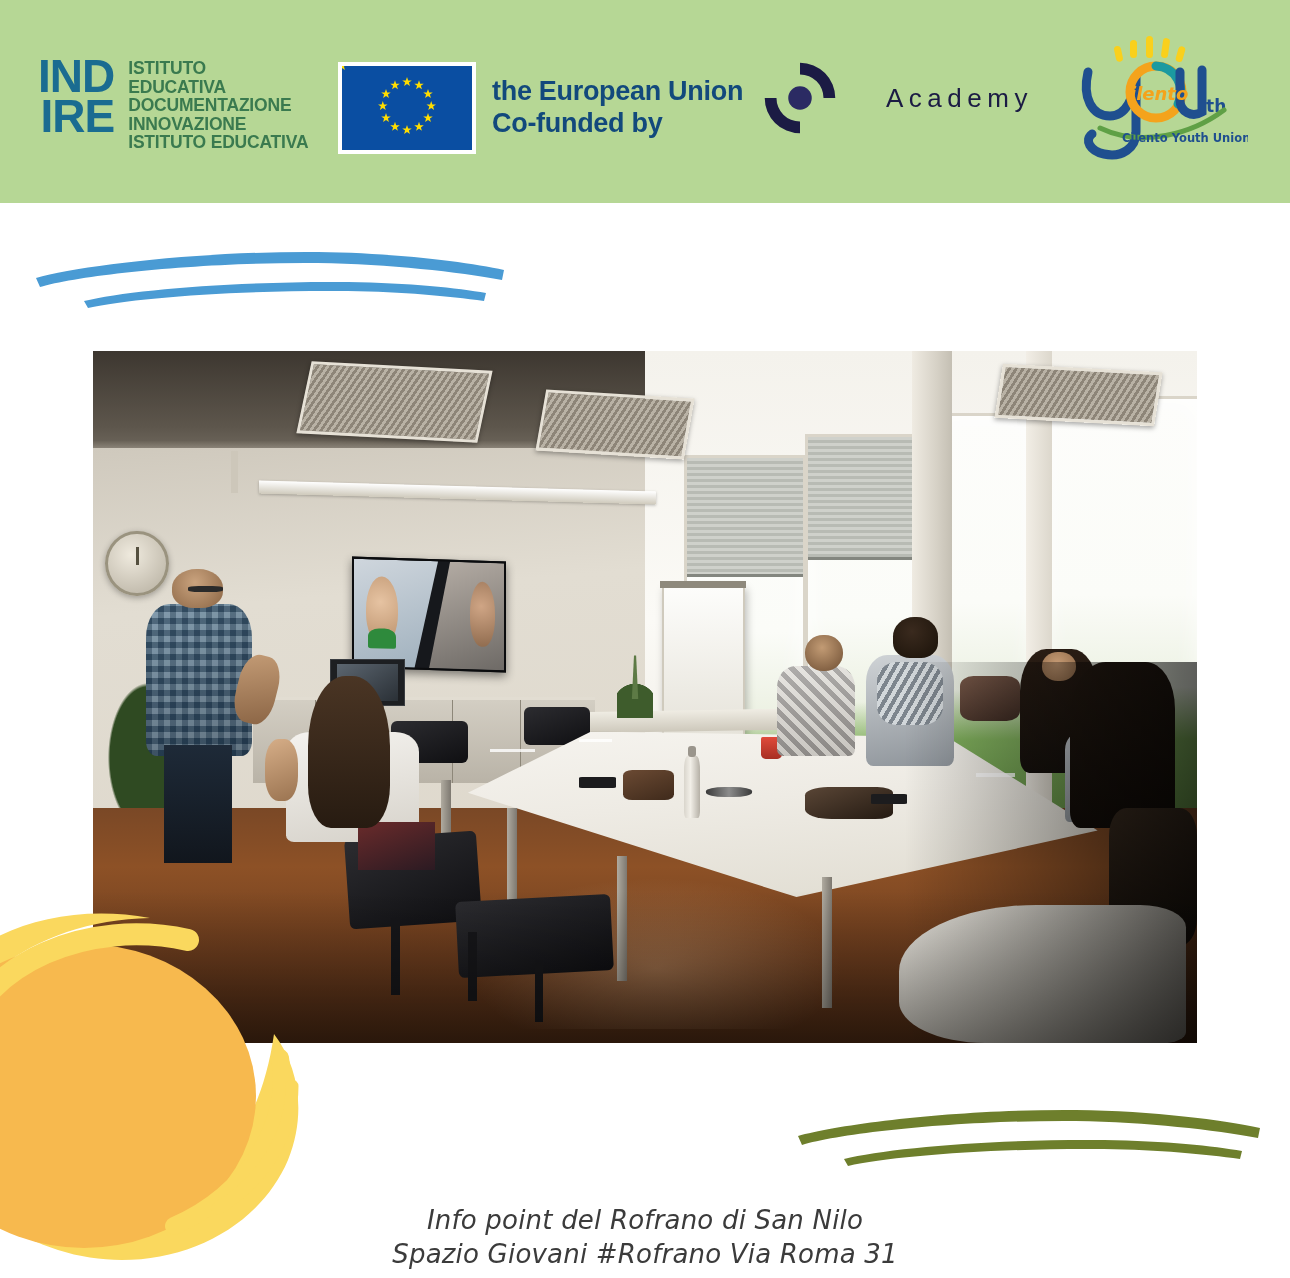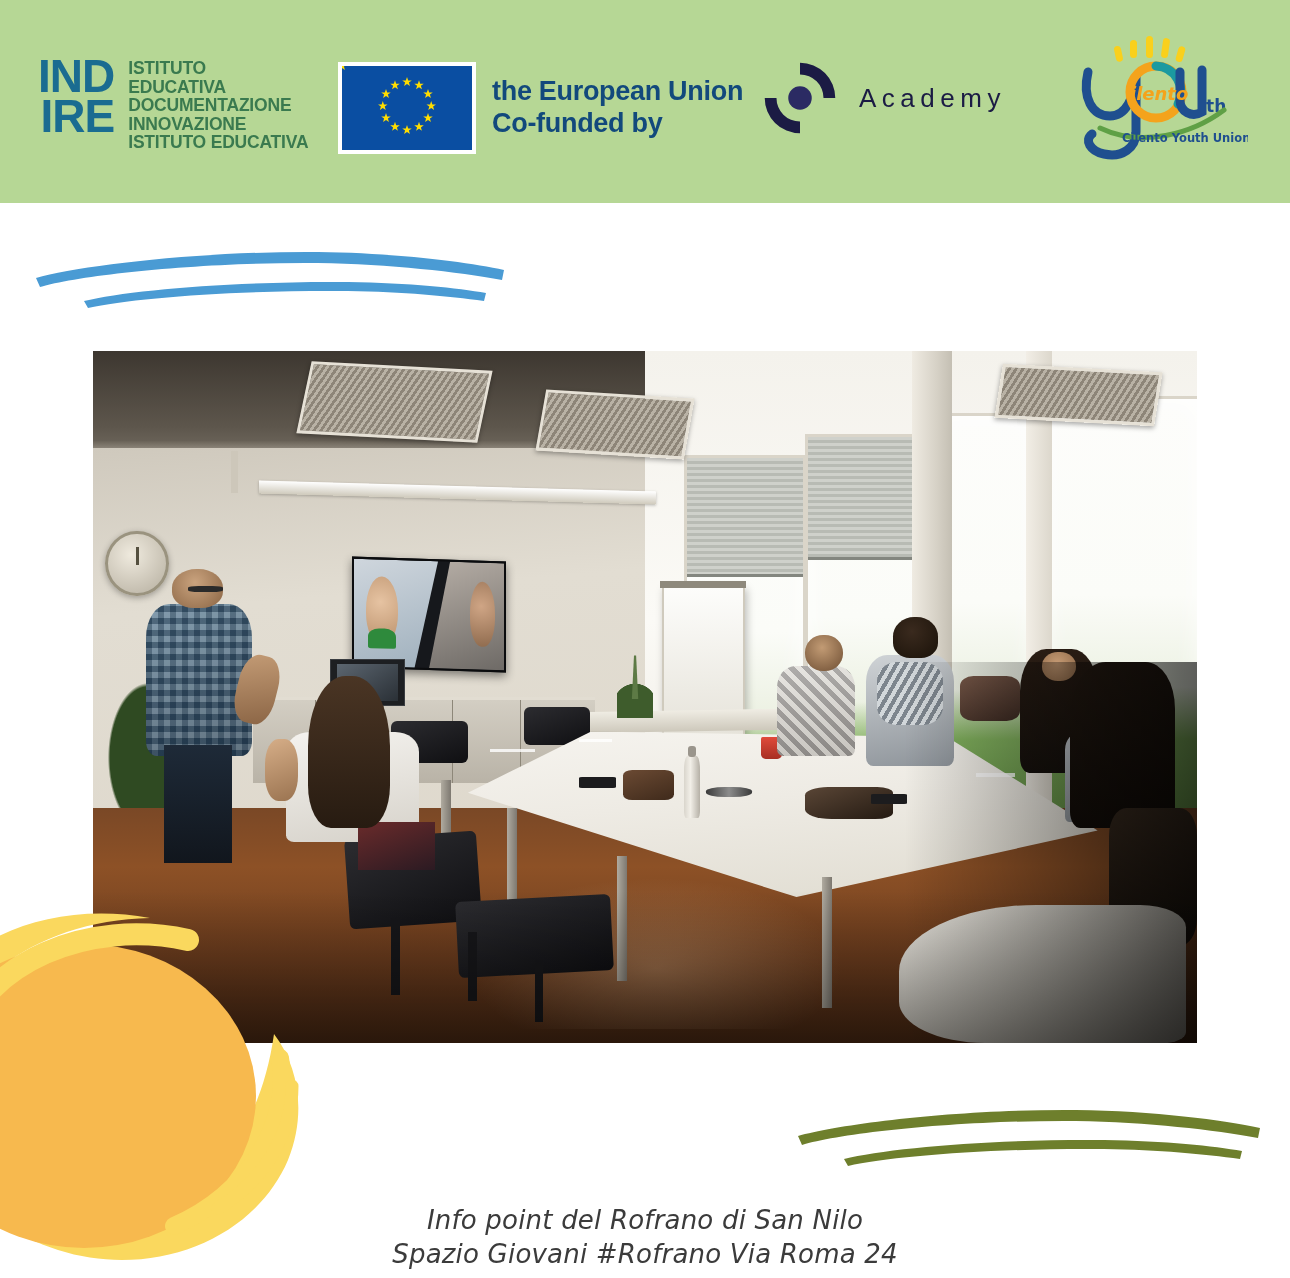--- a/index.html
+++ b/index.html
@@ -108,20 +108,21 @@
     font-weight: 800;
     letter-spacing: 1px;
     line-height: 1;
   }
   .oaza-sub {
     font-size: 26px;
     font-weight: 400;
     letter-spacing: 5.5px;
     line-height: 1.25;
     padding-left: 3px;
+    margin-left: 27px;
   }
 
   
   .youth-block {
     position: absolute;
     left: 1052px;
     top: 36px;
     width: 196px;
     height: 126px;
     text-align: right;
@@ -781,14 +782,14 @@
     <ellipse cx="196" cy="218" rx="172" ry="152" fill="#f7b94e"></ellipse>
 
     <path d="M300 62 C200 40 96 84 70 166" fill="none" stroke="#fad85e" stroke-width="22" stroke-linecap="round"></path>
     <path d="M392 180 C404 244 360 316 286 348" fill="none" stroke="#fad85e" stroke-width="18" stroke-linecap="round"></path>
     <path d="M330 330 C380 300 404 252 404 208" fill="none" stroke="#fad85e" stroke-width="13" stroke-linecap="round"></path>
   </svg>
 </div>
 
 <div class="caption">
   <span>Info point del Rofrano di San Nilo</span>
-  <span>Spazio Giovani #Rofrano Via Roma 24</span>
+  <span>Spazio Giovani #Rofrano Via Roma 31</span>
 </div>
 
 </body></html>

